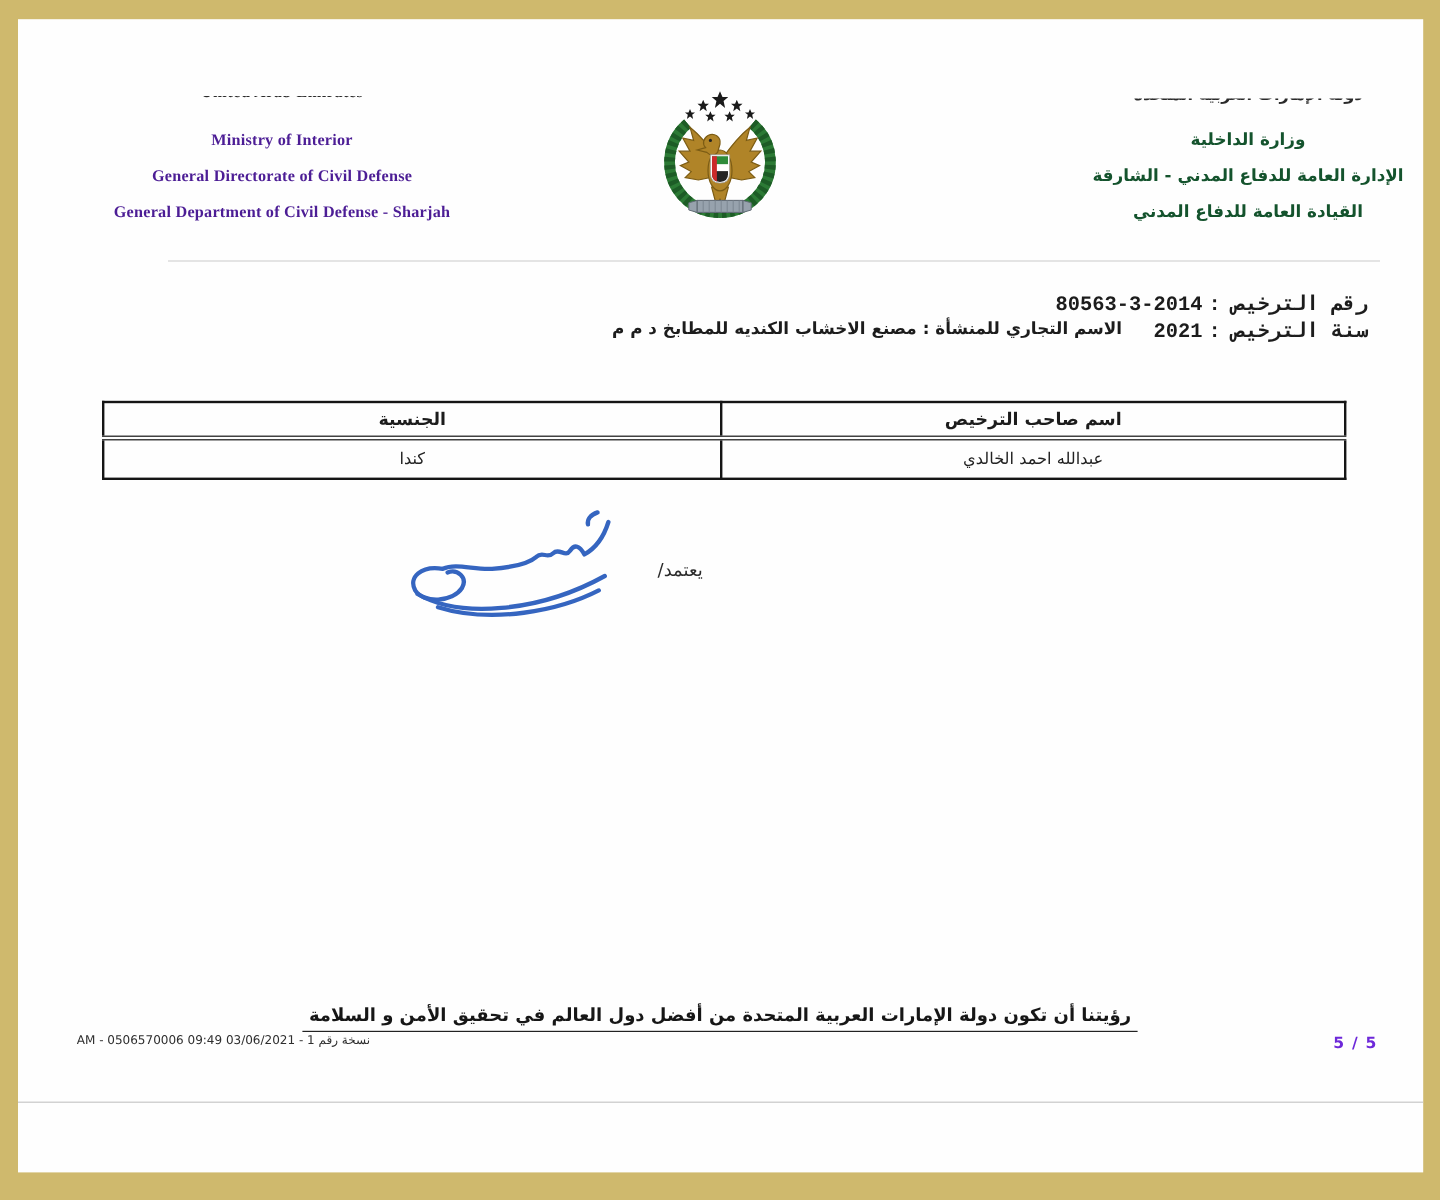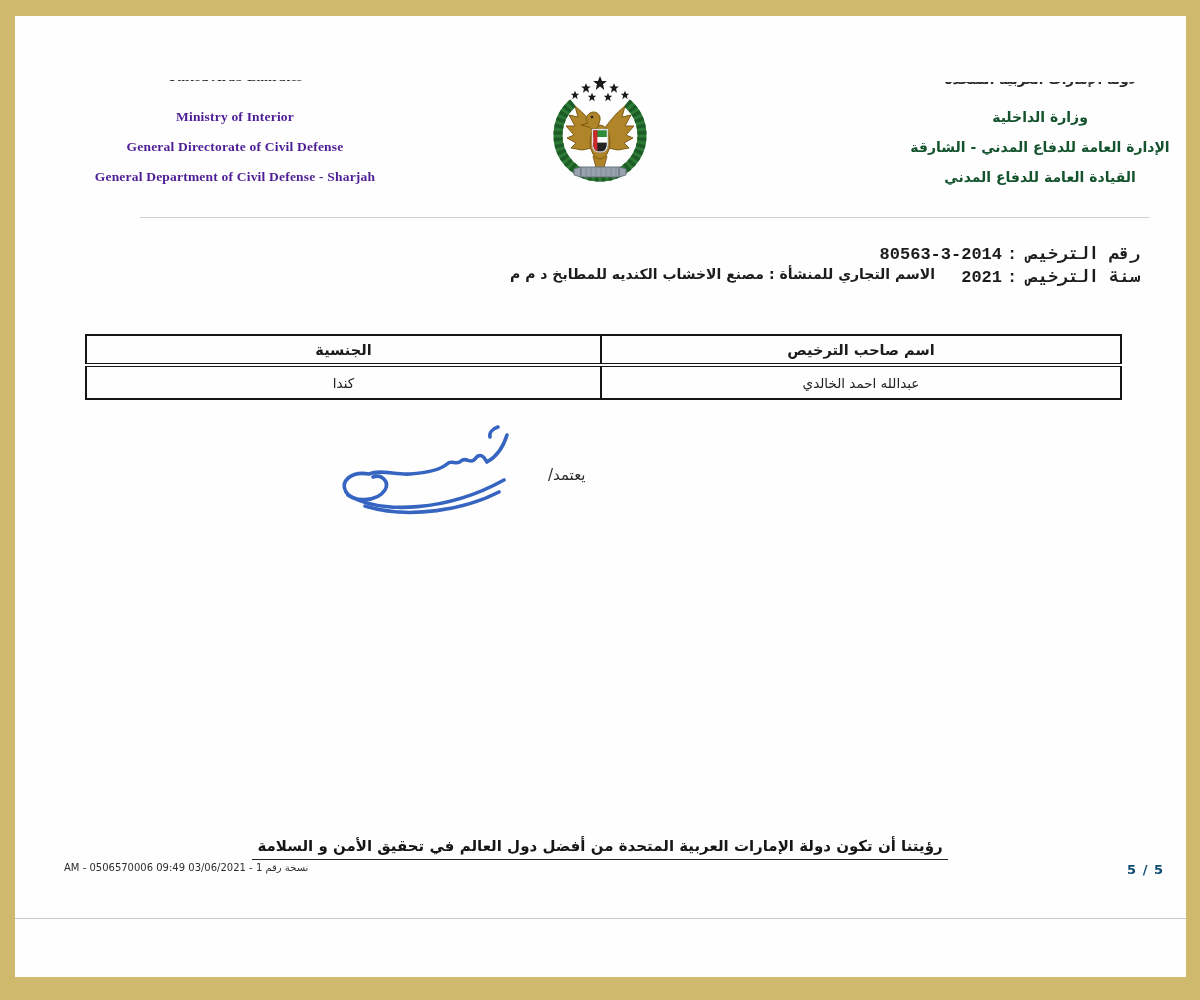--- a/index.html
+++ b/index.html
@@ -53,21 +53,21 @@
   
   .approve-label{top:466px;left:537px;direction:rtl;font-size:15px;color:#2b2b2b;margin-left:11px;}
 
   
   .vision-wrap{left:0;right:0;top:836px;text-align:center;direction:rtl;}
   .vision-wrap span{display:inline-block;font-size:15px;font-weight:bold;color:#161616;
     border-bottom:1.5px solid #222;padding:0 5px 4px 5px;}
 
   
   .footer-left{left:64px;top:862px;direction:rtl;font-size:10px;color:#2e2e2e;white-space:nowrap;}
-  .footer-right{right:36px;top:862px;font-size:13px;font-weight:bold;color:#0c4a6e;letter-spacing:1px;}
+  .footer-right{right:52px;top:862px;font-size:13px;font-weight:bold;color:#6d28d9;letter-spacing:1px;}
   .bottom-rule{left:15px;right:14px;top:918px;height:1px;background:#c7c7c7;}
 </style>
 </head>
 <body>
 
 <div class="page"></div>
 
 <div class="abs en-block">
   <div class="en-clip">
     <span>United Arab Emirates</span>

